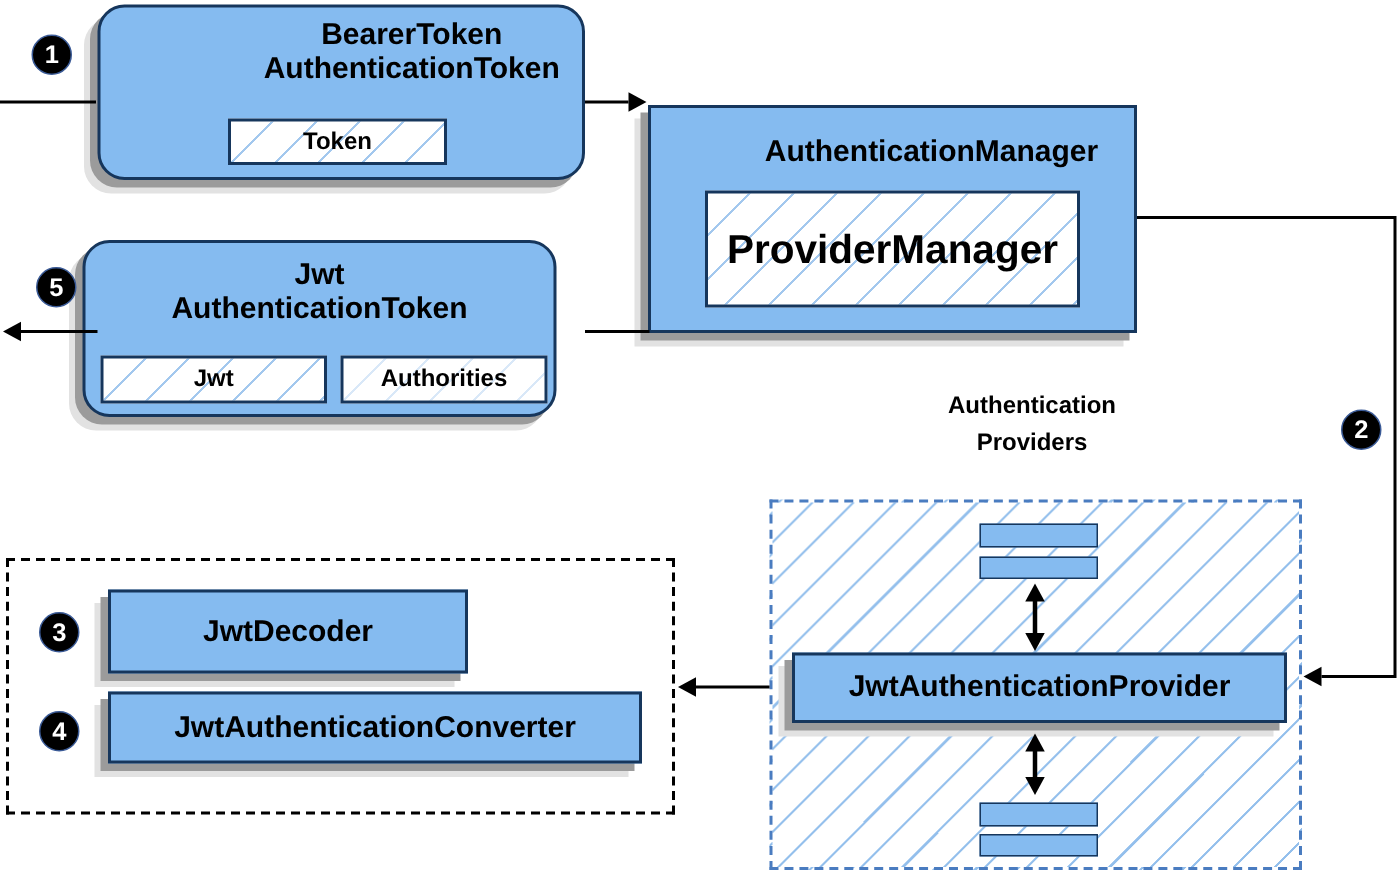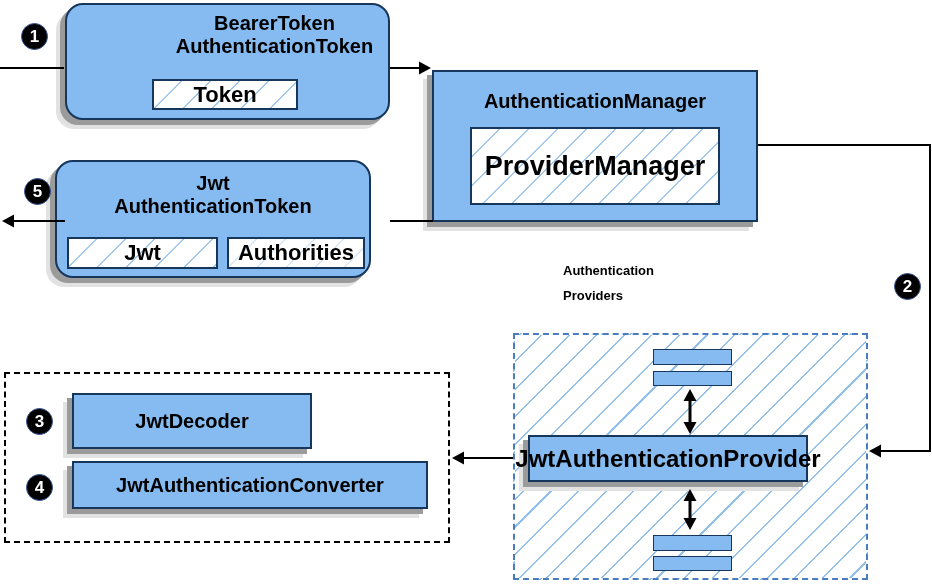--- a/index.html
+++ b/index.html
@@ -15,33 +15,33 @@
   .rounded{border-radius:18px;}
   .node-title{
     font-weight:bold;font-size:20px;line-height:23px;text-align:center;
     white-space:pre-line;width:100%;position:absolute;left:0;
   }
   .field{
     position:absolute;box-sizing:border-box;border:2px solid #16365C;
     background-color:#fff;
     background-image:repeating-linear-gradient(135deg,rgba(0,0,0,0) 0 19px,#A3C8EE 19px 20.5px);
     display:flex;align-items:center;justify-content:center;
-    font-weight:bold;font-size:22px;
+    font-weight:bold;font-size:16px;
   }
   .field.faint{
     background-image:repeating-linear-gradient(135deg,rgba(0,0,0,0) 0 19px,#D9E8F8 19px 20.5px);
   }
   .hatch-container{
     background-color:#fff;
     background-image:repeating-linear-gradient(135deg,rgba(0,0,0,0) 0 18px,#93BFEC 18px 19.5px);
     border:2px dashed #4A7CC0;
   }
   .black-dashed{border:2px dashed #000;background:transparent;}
   .group-heading{
-    font-weight:bold;font-size:13px;line-height:25px;text-align:left;white-space:pre-line;
+    font-weight:bold;font-size:16px;line-height:25px;text-align:center;white-space:pre-line;
   }
   .badge{
     width:27px;height:27px;border-radius:50%;background:#000;border:1px solid #3A5A96;
     color:#fff;font-weight:bold;font-size:17px;
     display:flex;align-items:center;justify-content:center;
   }
   .slot-bar{
     position:absolute;background:#85BBF0;border:1.5px solid #16365C;box-sizing:border-box;
   }
   .center-label{display:flex;align-items:center;justify-content:center;font-weight:bold;}
@@ -66,33 +66,33 @@
 AuthenticationToken</div>
     <div class="field" style="left:10px;top:75px;width:151px;height:32px;">
       <span>Jwt</span>
     </div>
     <div class="field faint" style="left:170px;top:75px;width:138px;height:32px;">
       <span>Authorities</span>
     </div>
   </div>
 
   <div class="abs node z5" style="left:432px;top:70px;width:326px;height:152px;">
-    <div class="node-title" style="top:18px;">AuthenticationManager</div>
+    <div class="node-title" style="top:18px;margin-left:26px;">AuthenticationManager</div>
     <div class="field" style="left:36px;top:55px;width:250px;height:78px;font-size:27px;">
       <span>ProviderManager</span>
     </div>
   </div>
 
   <div class="abs group-heading" style="left:563px;top:258px;width:250px;">Authentication
 Providers</div>
 
   <div class="abs hatch-container" style="left:513px;top:333px;width:355px;height:247px;">
     <div class="slot-bar" style="left:138px;top:14px;width:79px;height:16px;"></div>
     <div class="slot-bar" style="left:138px;top:36px;width:79px;height:15px;"></div>
-    <div class="abs node center-label" style="left:13px;top:100px;width:280px;height:47px;font-size:24px;">
+    <div class="abs node center-label" style="left:13px;top:100px;width:330px;height:47px;font-size:20px;">
       <span>JwtAuthenticationProvider</span>
     </div>
     <div class="slot-bar" style="left:138px;top:200px;width:79px;height:16px;"></div>
     <div class="slot-bar" style="left:138px;top:221px;width:79px;height:15px;"></div>
   </div>
 
   <div class="abs black-dashed" style="left:4px;top:372px;width:446px;height:171px;">
     <div class="abs node center-label" style="left:66px;top:19px;width:240px;height:56px;font-size:20px;">
       <span>JwtDecoder</span>
     </div>

